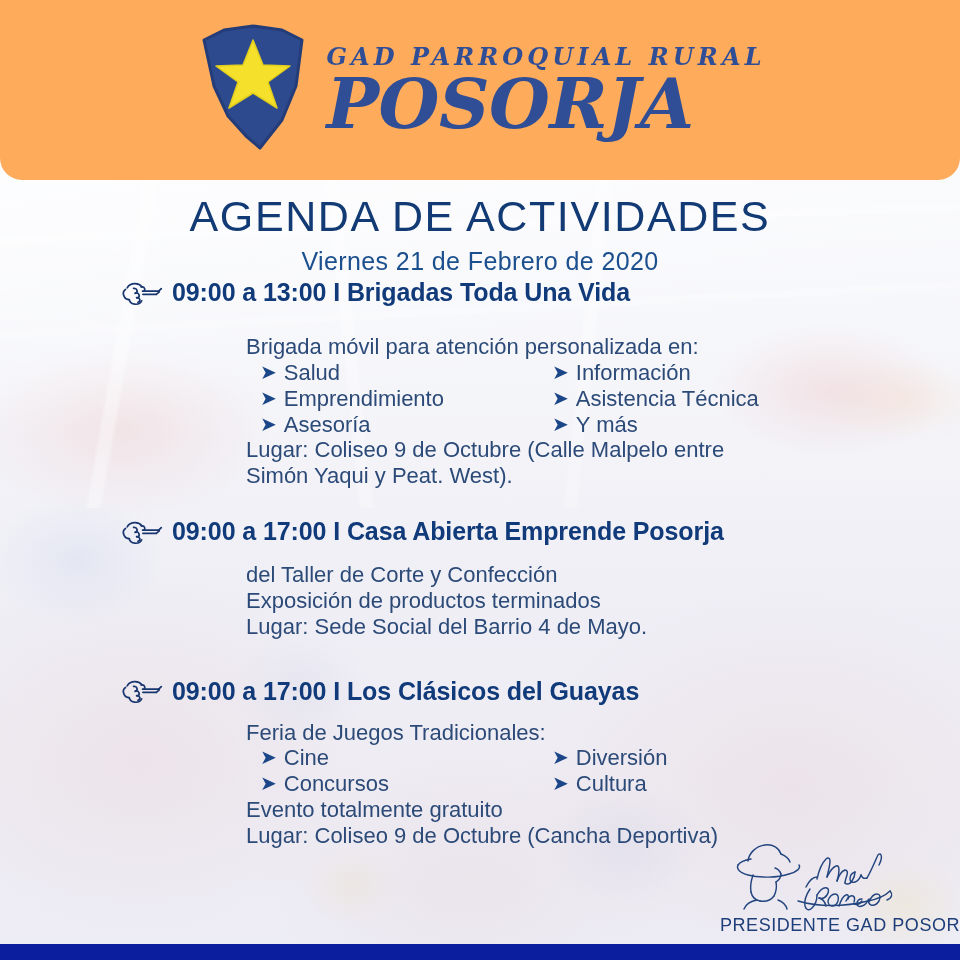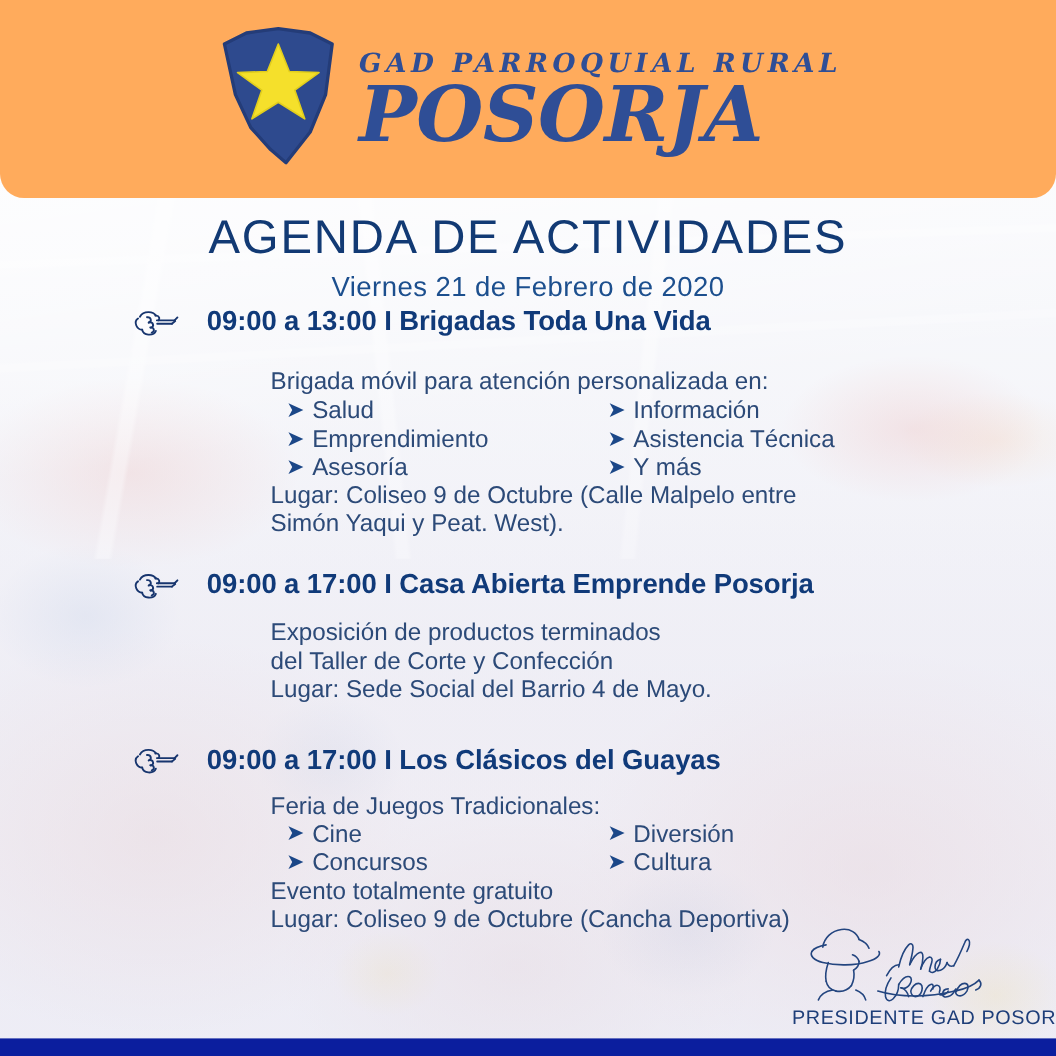--- a/index.html
+++ b/index.html
@@ -112,21 +112,21 @@
   }
 
   
   .agenda{
     position:absolute; z-index:11;
     left:0; right:0; top:278px;
     padding:0 40px;
   }
   .event{ margin-bottom:4px; }
   .event-head{
-    display:flex; align-items:center; gap:24px;
+    display:flex; align-items:center; gap:8px;
     padding-left:80px;
   }
   .hand-icon{ flex:0 0 auto; width:44px; height:28px; transform:translateY(1px); }
   .event-title{
     font-size:25px; font-weight:700; letter-spacing:-0.1px;
     color:#103A79; white-space:nowrap;
   }
   .event-body{
     padding-left:206px;
     color:#2C4A78;
@@ -291,22 +291,22 @@
             <path d="M21.2 7c1.6-.3 3 .4 3.5 1.7.3.9 0 1.8-.7 2.5"></path>
             <path d="M22.6 11.2h16.1"></path>
             <path d="M38.7 11.2l2.6-2.6"></path>
             <path d="M22.9 14.3h13.4"></path>
             <path d="M36.3 14.3l3-2.4"></path>
           </g>
         </svg>
         <div class="event-title">09:00 a 17:00 I Casa Abierta Emprende Posorja</div>
       </div>
       <div class="event-body">
+        <div class="event-line">del Taller de Corte y Confección</div>
         <div class="event-line">Exposición de productos terminados</div>
-        <div class="event-line">del Taller de Corte y Confección</div>
         <div class="event-line">Lugar: Sede Social del Barrio 4 de Mayo.</div>
       </div>
     </div>
 
     <div class="event" id="event-2">
       <div class="event-head">
         <svg class="hand-icon" viewBox="0 0 44 28">
           <g fill="none" stroke="#17356E" stroke-width="1.7" stroke-linejoin="round" stroke-linecap="round">
             <path d="M5.5 9.5c-2 1.3-2.6 4-1.6 6.4 1 2.4 3.2 3.8 5.4 3.8"></path>
             <path d="M9.2 19.8c.6 2.4 2.8 4.2 5.6 4.4 3.2.3 6-1.2 6.9-3.4"></path>

